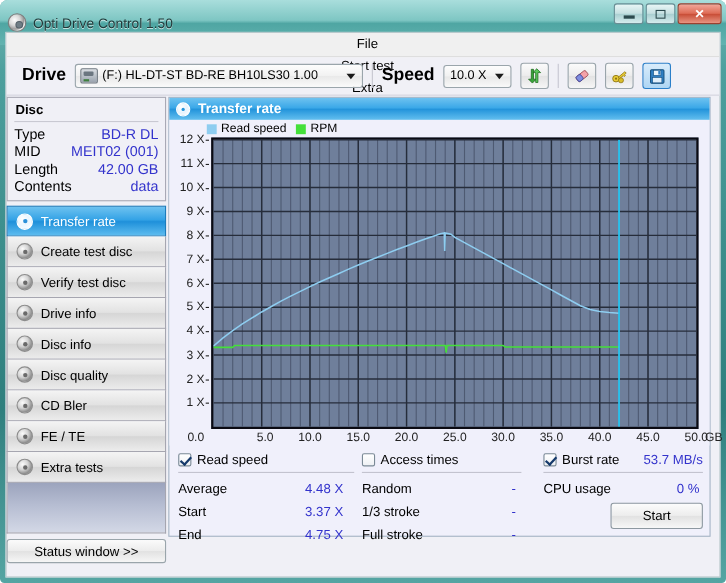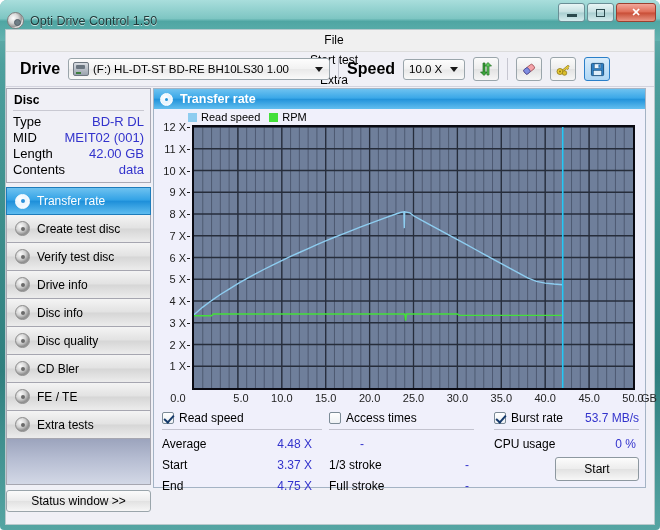--- a/index.html
+++ b/index.html
@@ -508,20 +508,21 @@
           </div>
         </div>
 
         <div class="stat-col" style="left:175px;width:145px;">
           <div class="chk-row">
             <span class="chk"></span>
             <span class="chk-label">Access times</span>
           </div>
           <div class="underline"></div>
           <div class="st-row">
+            <span class="st-key" style="width:105px">Random</span>
             <span class="st-val" style="width:35px">-</span>
           </div>
           <div class="st-row">
             <span class="st-key" style="width:105px">1/3 stroke</span>
             <span class="st-val" style="width:35px">-</span>
           </div>
           <div class="st-row">
             <span class="st-key" style="width:105px">Full stroke</span>
             <span class="st-val" style="width:35px">-</span>
           </div>

